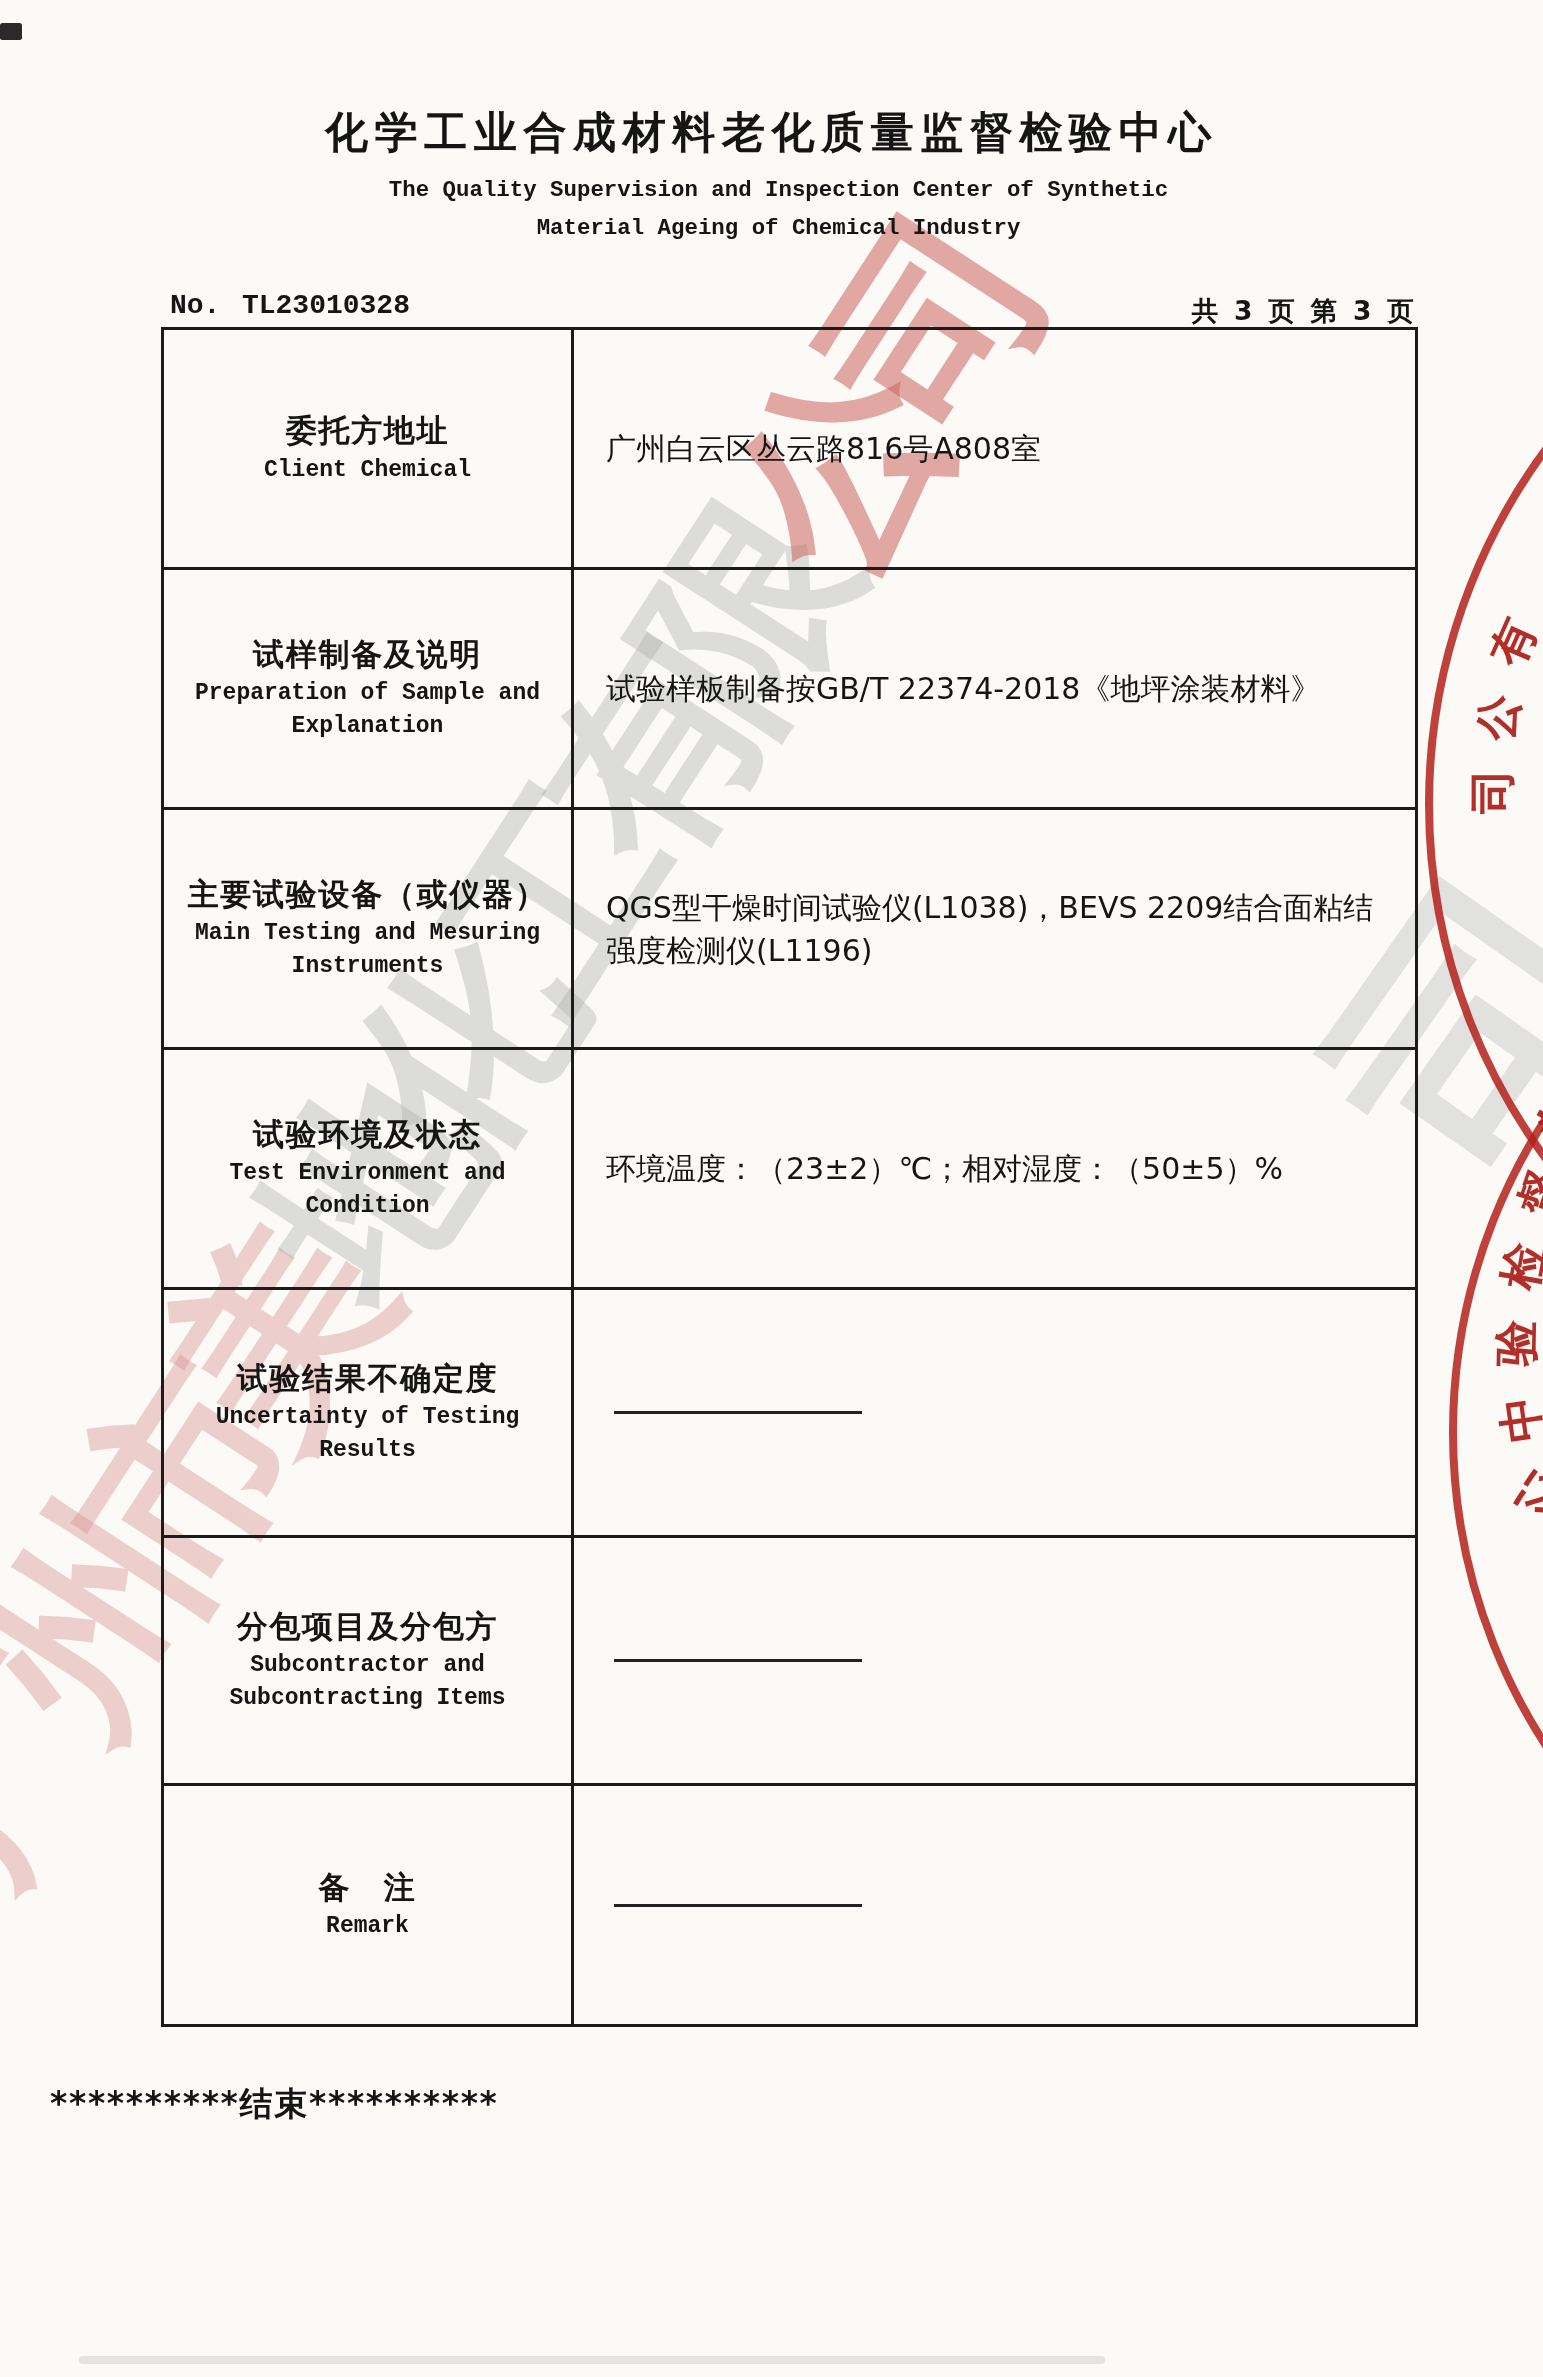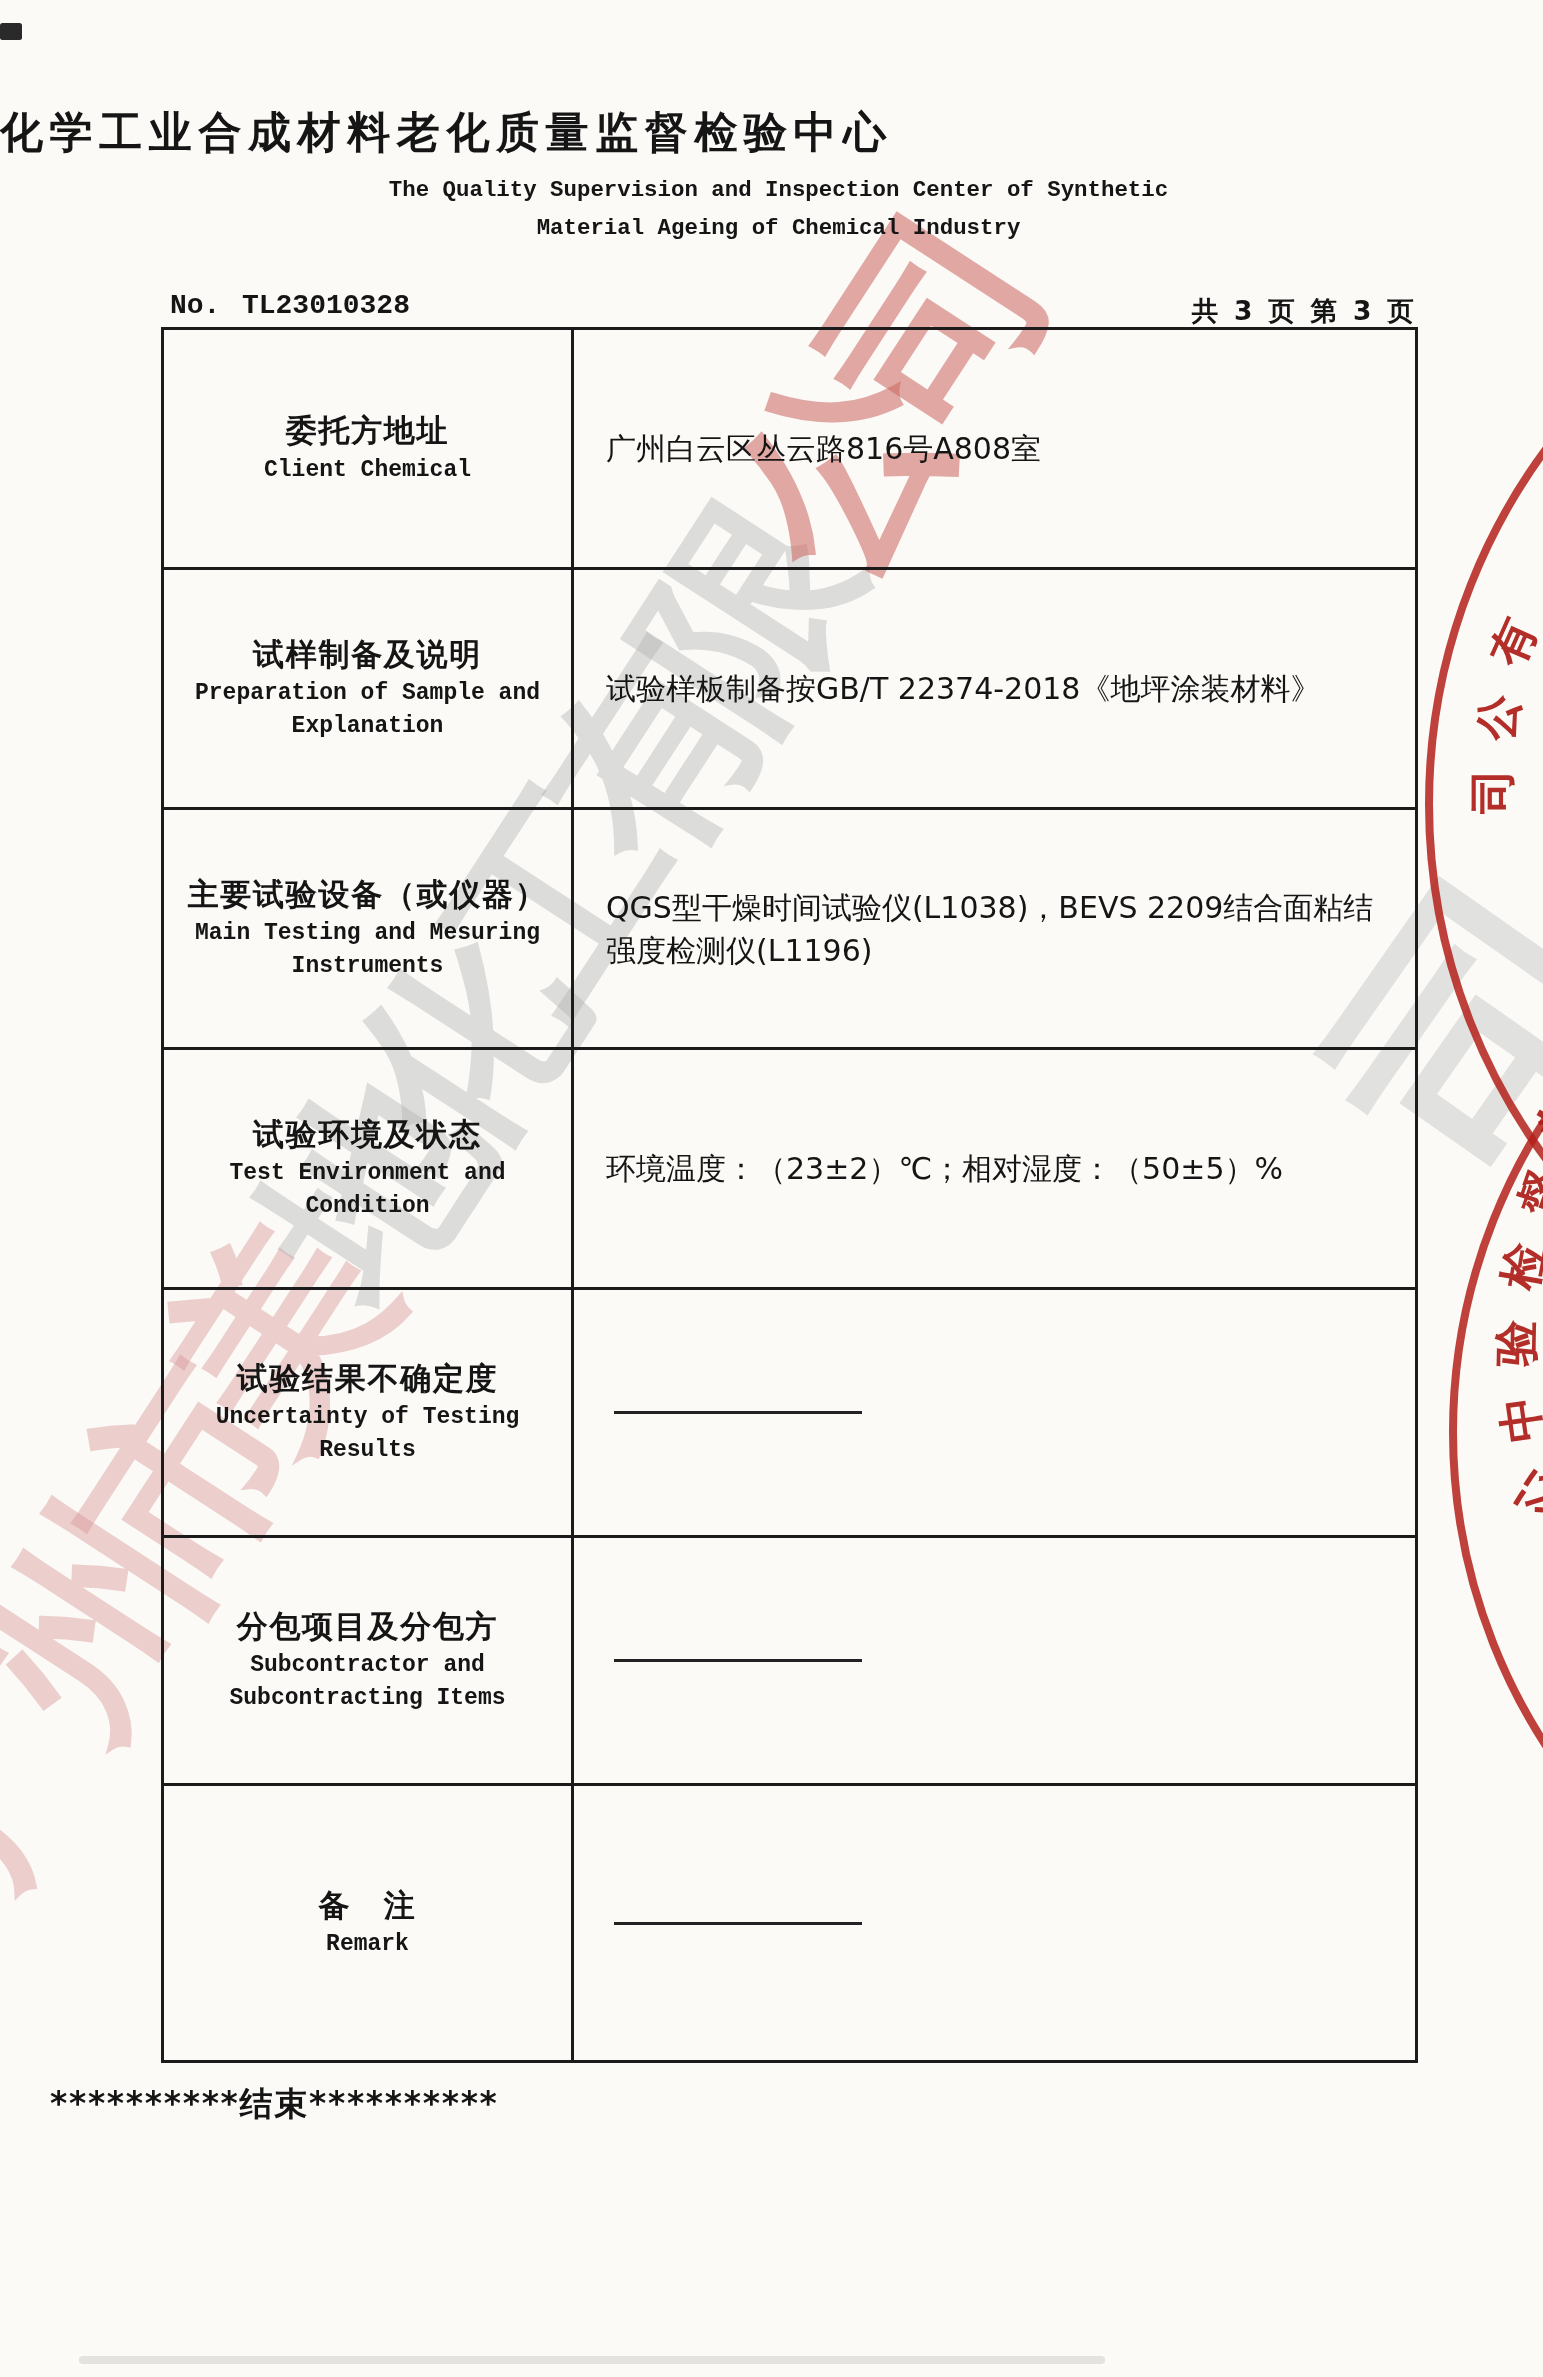--- a/index.html
+++ b/index.html
@@ -21,21 +21,21 @@
   .wm-red   { color:rgba(204,100,94,0.55); }
   .wm-fragment {
     position:absolute; left:1345px; top:886px; z-index:0;
     font-size:281px; font-weight:bold; line-height:1;
     transform:rotate(-55deg); color:rgba(188,188,188,0.40);
     pointer-events:none;
   }
   
   .title {
     position:absolute; top:104px; left:0; width:100%; z-index:1;
-    font-size:43px; font-weight:bold; letter-spacing:6.6px;
+    text-align:center; font-size:43px; font-weight:bold; letter-spacing:6.6px;
   }
   .subtitle {
     position:absolute; top:171px; left:7px; width:100%; z-index:1;
     text-align:center; font-family:"Liberation Mono","DejaVu Sans Mono",monospace;
     font-weight:bold; font-size:22.4px; line-height:38px;
   }
   .meta-no {
     position:absolute; left:170px; top:290px; z-index:1;
     font-family:"Liberation Mono","DejaVu Sans Mono",monospace;
     font-weight:bold; font-size:28px;
@@ -49,21 +49,21 @@
   table.report-table {
     position:absolute; left:161px; top:327px; width:1257px; z-index:1;
     border-collapse:collapse; table-layout:fixed;
     background:transparent;
   }
   .report-table td {
     border:3.3px solid #1b1b1b; vertical-align:middle; background:transparent;
   }
   .report-table tr.r-std  { height:240px; }
   .report-table tr.r-mid  { height:248px; }
-  .report-table tr.r-tall { height:277px; }
+  .report-table tr.r-tall { height:241px; }
   td.label-cell { width:377px; text-align:center; padding:8px 15px; }
   td.value-cell { padding-left:32px; padding-right:20px; font-size:30px; line-height:43px; }
   .label-cn { font-size:31px; font-weight:bold; letter-spacing:1.7px; }
   .label-en {
     font-family:"Liberation Mono","DejaVu Sans Mono",monospace;
     font-weight:bold; font-size:23px; line-height:33px; margin-top:1.7px;
   }
   .dash-line {
     width:248px; height:0; border-top:3.3px solid #222; margin-left:8.3px;
   }

